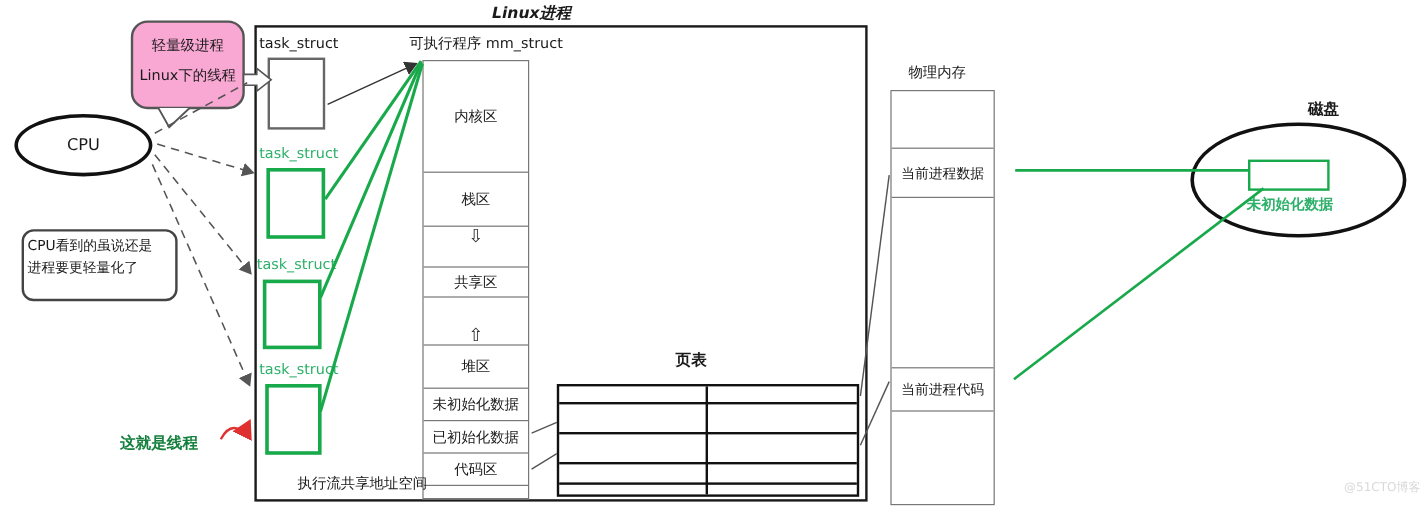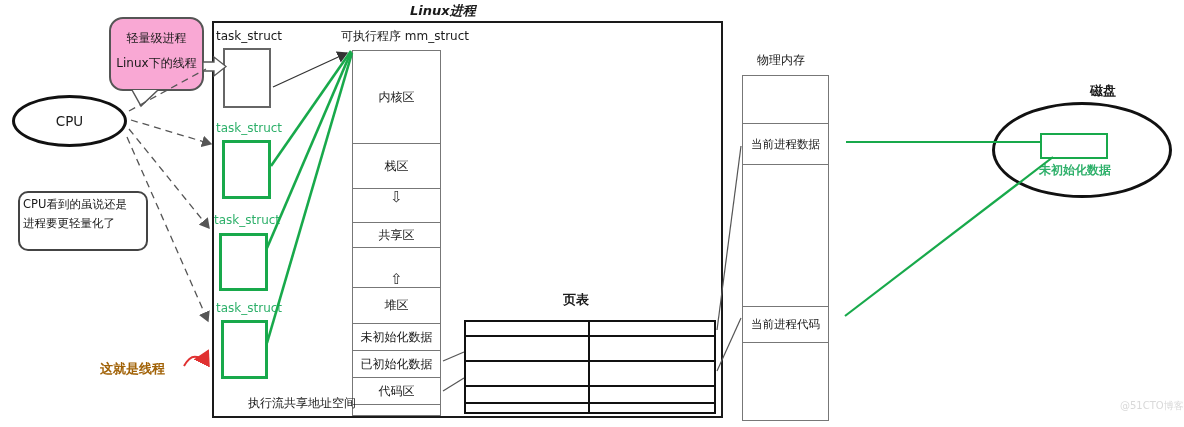--- a/index.html
+++ b/index.html
@@ -35,21 +35,21 @@
   .pt-vline{position:absolute;top:0;bottom:0;width:2px;background:#111;}
   .pt-title{font-size:13px;font-weight:bold;}
   .pmcol{border:1px solid #777;background:#fff;}
   .pmcell{box-sizing:border-box;border-bottom:1px solid #777;display:flex;
           align-items:center;justify-content:center;font-size:11.5px;}
   .pmcell:last-child{border-bottom:none;}
   .disk{border:3px solid #111;border-radius:50%;background:#fff;}
   .disk-title{font-size:13px;font-weight:bold;margin-left:40px;}
   .prog-box{border:2px solid #18a94b;background:#fff;}
   .prog-label{font-size:12px;font-weight:bold;color:#2eb06a;}
-  .red-note{font-size:13px;font-weight:bold;color:#a16207;}
+  .red-note{font-size:13px;font-weight:bold;color:#15803d;}
   .exec-label{font-size:12px;margin-left:32px;}
   .watermark{font-size:10px;color:#d9d9d9;}
   svg.overlay{position:absolute;left:0;top:0;pointer-events:none;}
 </style>
 </head>
 <body>
 
 <div class="stage">
 
   <div class="abs title" style="left:410px;top:2px;">Linux进程</div>

